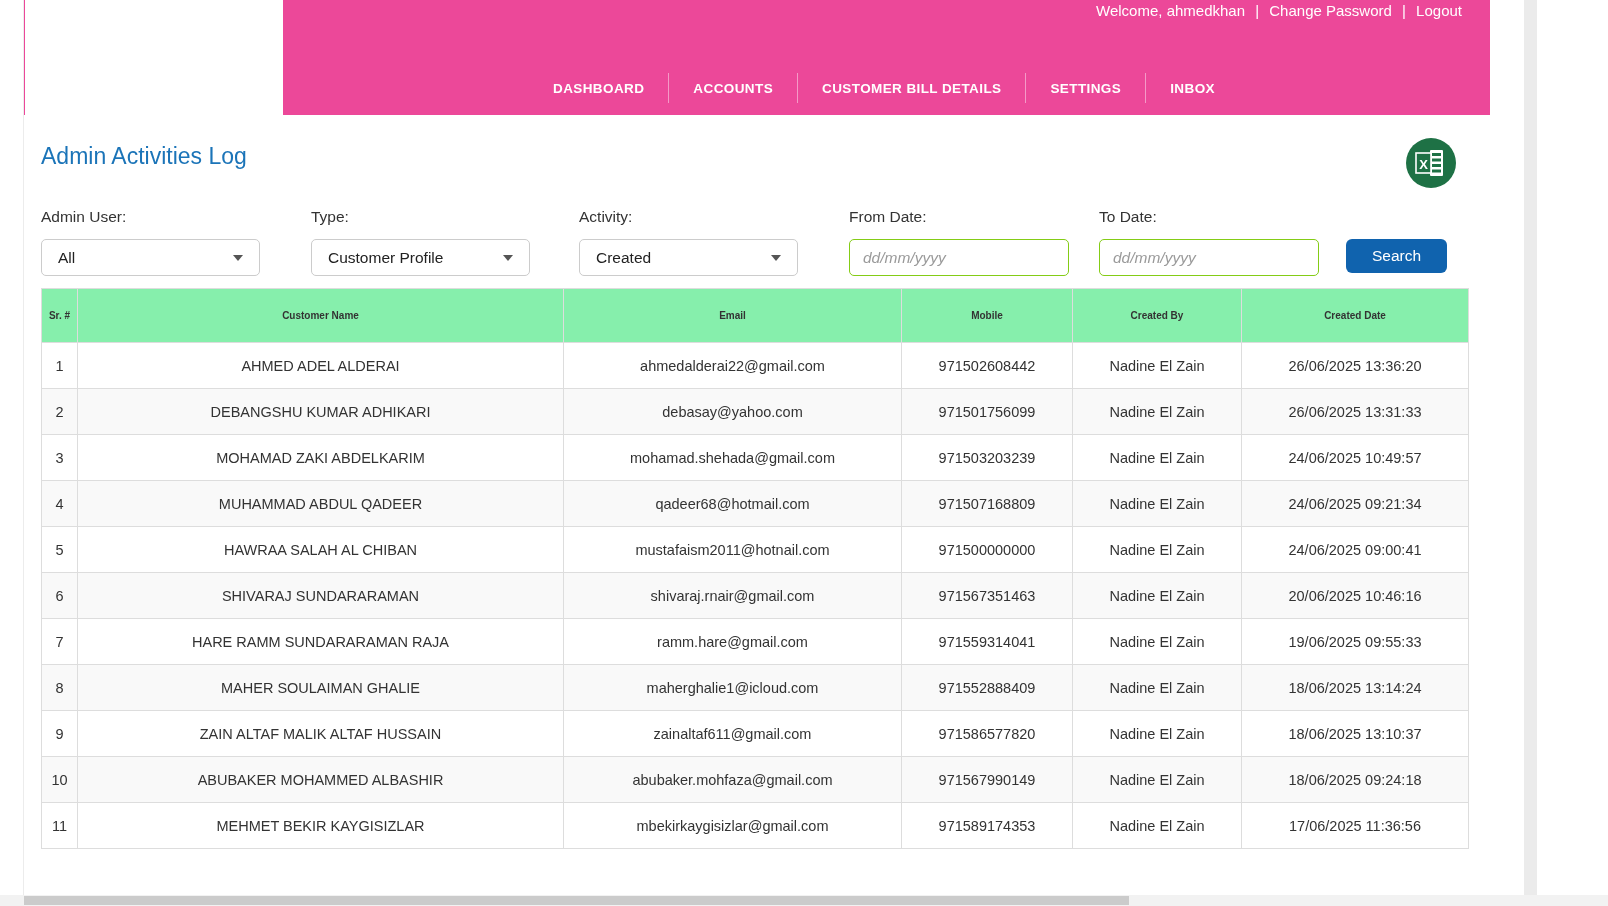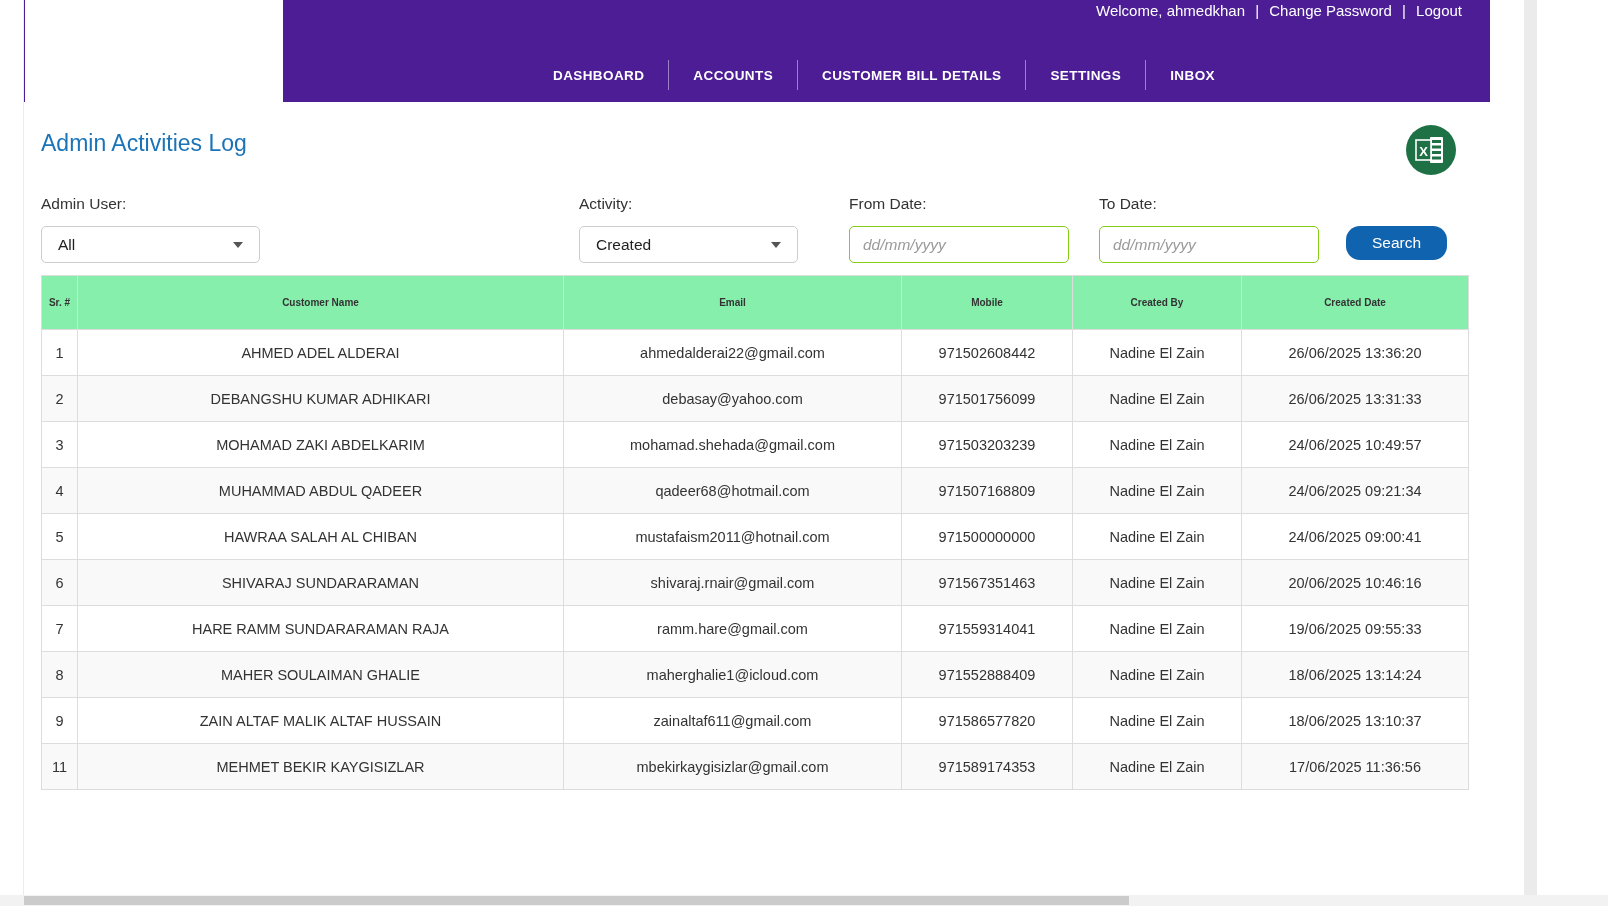--- a/index.html
+++ b/index.html
@@ -2,21 +2,21 @@
 <html><head>
 <meta charset="utf-8">
 <style>
   * { margin:0; padding:0; box-sizing:border-box; }
   html,body { width:1608px; height:906px; background:#ffffff; font-family:"Liberation Sans", sans-serif; overflow:hidden; }
   body { position:relative; }
 
   .page { position:absolute; left:23px; top:0; width:1467px; height:906px; background:#fff; border-left:1px solid #ececec; }
 
   
-  .header { position:relative; width:100%; height:102px; background:#4c1d95; }
+  .header { position:relative; width:100%; height:115px; background:#ec4899; }
   .logo-box { position:absolute; left:1px; top:0; width:258px; height:137px; background:#ffffff; }
   .topbar { position:absolute; top:2px; right:28px; color:#ffffff; font-size:15px; font-weight:500; white-space:nowrap; }
   .topbar span { cursor:default; }
   .topbar .lnk { cursor:pointer; }
   .topbar .sep { margin:0 6px; }
   .nav { position:absolute; left:505px; bottom:10px; display:flex; align-items:center; height:34px;font-weight:bold; }
   .nav-item { color:#ffffff; font-size:13.5px; letter-spacing:.4px; padding:9px 24px; cursor:pointer; white-space:nowrap; }
   .nav-sep { width:1px; height:30px; background:rgba(255,255,255,.45); }
 
   
@@ -31,21 +31,21 @@
   .g-admin { left:17px; }  .g-type { left:287px; }  .g-activity { left:555px; }
   .g-from { left:825px; }  .g-to { left:1075px; }
   .selectbox { width:219px; height:37px; border:1px solid #ccc; border-radius:5px; background:#fff;
     display:flex; align-items:center; justify-content:space-between; padding:0 16px; cursor:pointer; }
   .selectbox .sel-val { font-size:15.5px; color:#222; }
   .caret { width:0; height:0; border-left:5px solid transparent; border-right:5px solid transparent; border-top:6px solid #555; }
   .date-input { width:220px; height:37px; border:1px solid #84cc16; border-radius:5px; padding:0 13px;
     font-size:15.5px; color:#222; font-family:"Liberation Sans", sans-serif; outline:none; }
   .date-input::placeholder { color:#9a9a9a; font-style:italic; }
   .search-btn { position:absolute; left:1322px; top:124px; width:101px; height:34px; background:#1063ae; color:#fff;
-    border:none; font-size:15.5px; font-weight:500; font-family:"Liberation Sans", sans-serif; cursor:pointer; border-radius:14px; }
+    border:none; font-size:15.5px; font-weight:500; font-family:"Liberation Sans", sans-serif; cursor:pointer; border-radius:6px; }
 
   
   .tbl-wrap { position:absolute; left:17px; top:173px; width:1427px; }
   table { border-collapse:collapse; table-layout:fixed; width:1427px; font-size:14.5px; color:#333; }
   th, td { border:1px solid #ddd; text-align:center; overflow:hidden; white-space:nowrap; }
   th { background:#86efac; font-weight:bold; font-size:10px; height:54px; white-space:normal; }
   td { height:46px; background:#fff; }
   tbody tr:nth-child(even) td { background:#f9f9f9; }
   .c-sr { width:36px; }  .c-name { width:486px; }  .c-email { width:338px; }
   .c-mobile { width:171px; }  .c-by { width:169px; }  .c-date { width:227px; }
@@ -101,20 +101,27 @@
     </div>
 
     <div class="fgroup g-admin">
       <span class="flabel">Admin User:</span>
       <div class="selectbox">
         <span class="sel-val">All</span>
         <span class="caret"></span>
       </div>
     </div>
 
+    <div class="fgroup g-type">
+      <span class="flabel">Type:</span>
+      <div class="selectbox">
+        <span class="sel-val">Customer Profile</span>
+        <span class="caret"></span>
+      </div>
+    </div>
 
     <div class="fgroup g-activity">
       <span class="flabel">Activity:</span>
       <div class="selectbox">
         <span class="sel-val">Created</span>
         <span class="caret"></span>
       </div>
     </div>
 
     <div class="fgroup g-from">
@@ -217,20 +224,28 @@
           </tr>
             <tr>
             <td>9</td>
             <td>ZAIN ALTAF MALIK ALTAF HUSSAIN</td>
             <td>zainaltaf611@gmail.com</td>
             <td>971586577820</td>
             <td>Nadine El Zain</td>
             <td>18/06/2025 13:10:37</td>
           </tr>
             <tr>
+            <td>10</td>
+            <td>ABUBAKER MOHAMMED ALBASHIR</td>
+            <td>abubaker.mohfaza@gmail.com</td>
+            <td>971567990149</td>
+            <td>Nadine El Zain</td>
+            <td>18/06/2025 09:24:18</td>
+          </tr>
+            <tr>
             <td>11</td>
             <td>MEHMET BEKIR KAYGISIZLAR</td>
             <td>mbekirkaygisizlar@gmail.com</td>
             <td>971589174353</td>
             <td>Nadine El Zain</td>
             <td>17/06/2025 11:36:56</td>
           </tr>
           </tbody>
       </table>
     </div>

